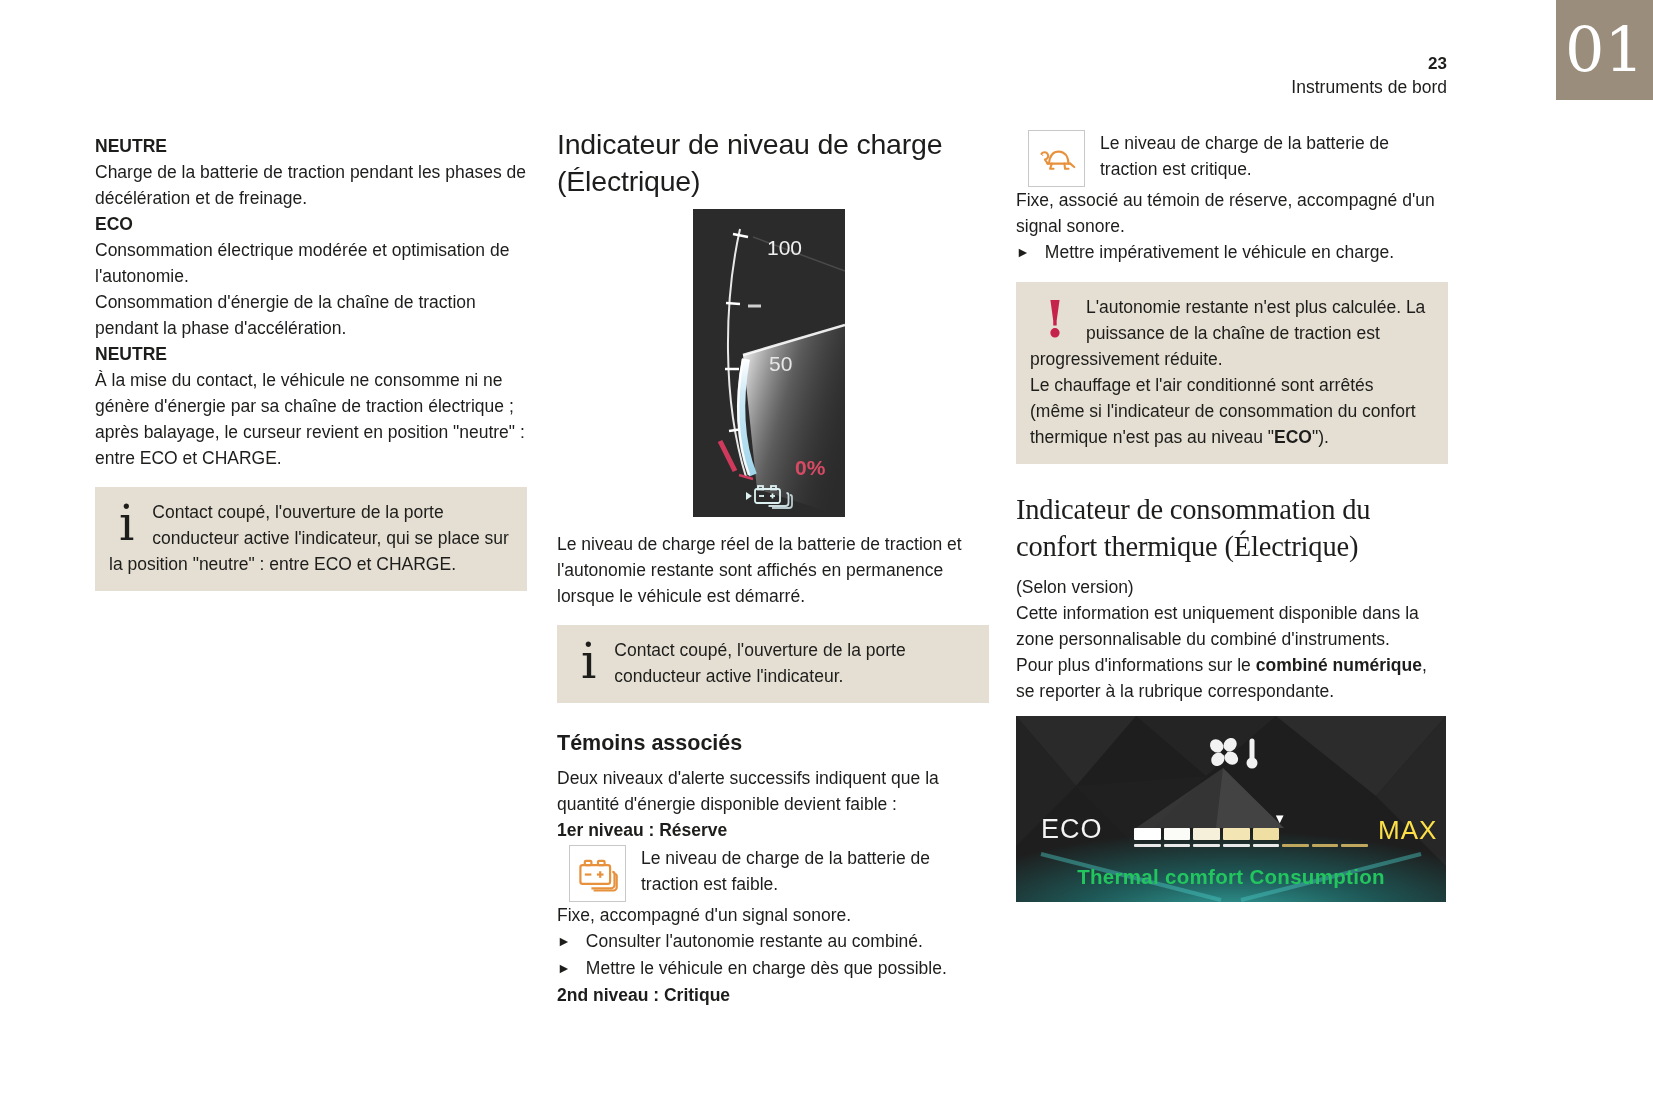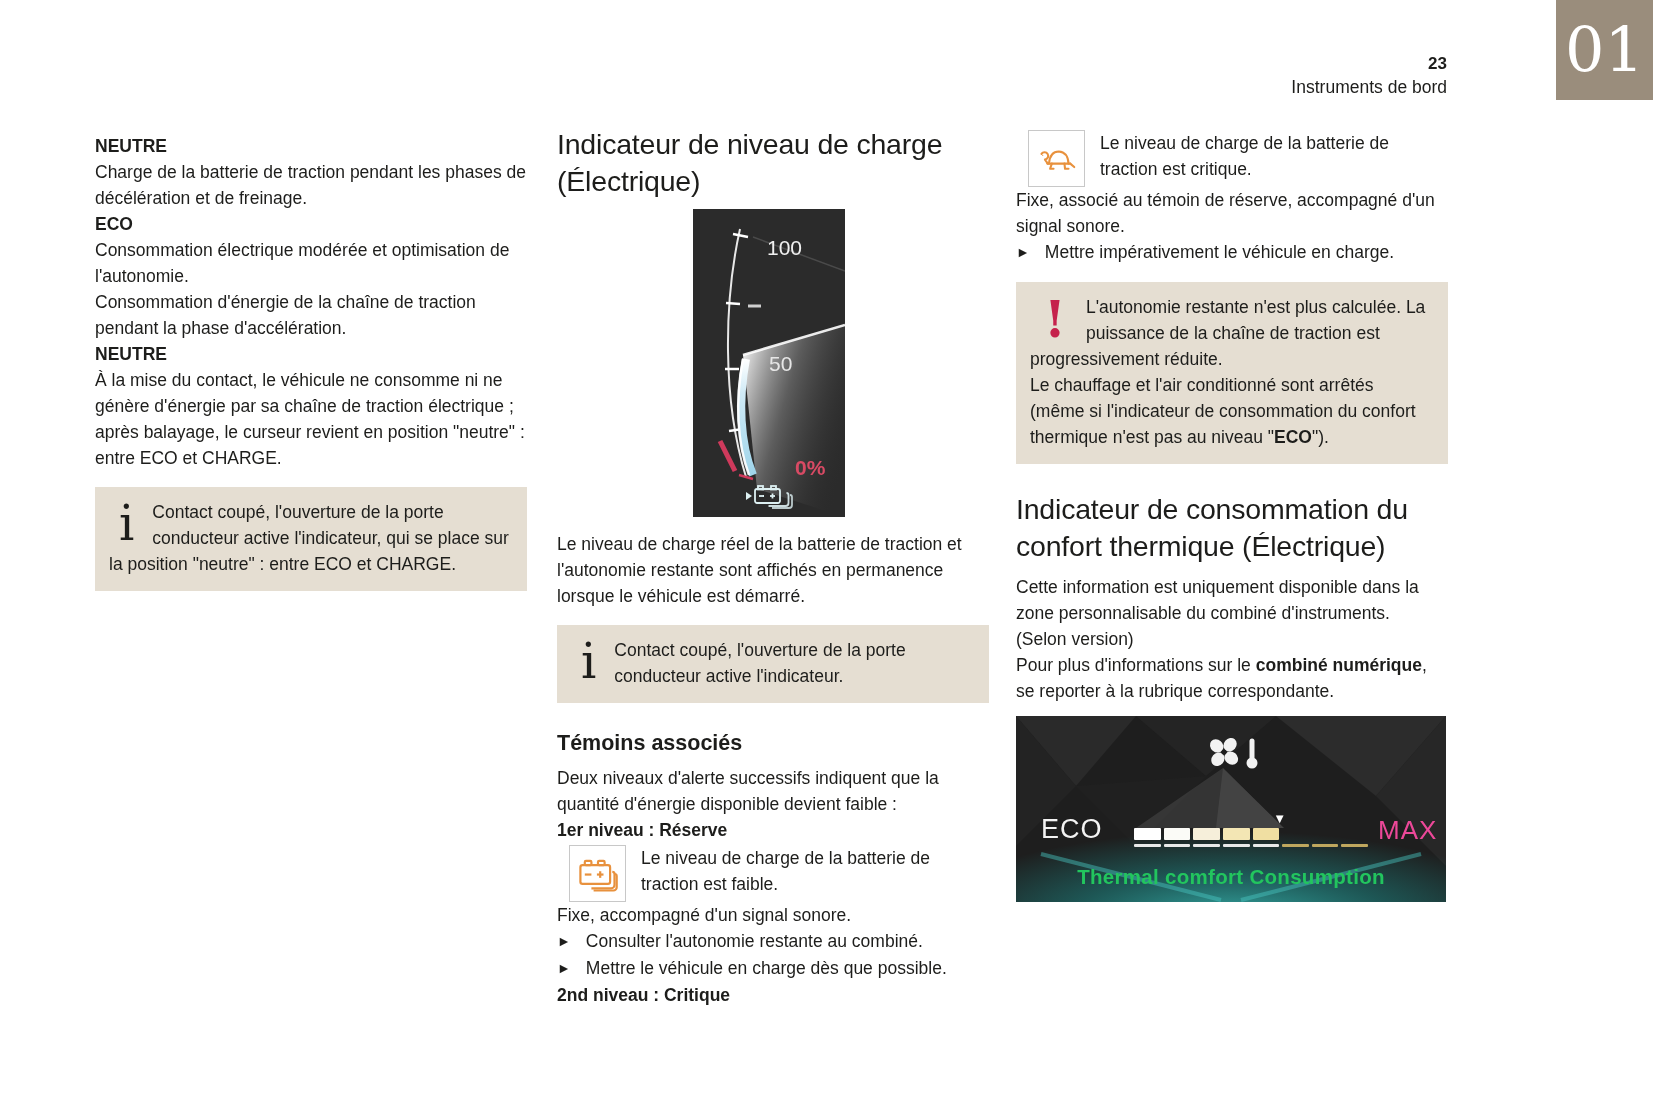--- a/index.html
+++ b/index.html
@@ -31,21 +31,21 @@
   .icon-box{width:57px;height:57px;border:1px solid #c8c8c8;background:#fff;flex:none;
             display:flex;align-items:center;justify-content:center;box-sizing:border-box;}
   .action{display:flex;gap:15px;align-items:baseline;}
   .arrow{font-size:14px;flex:none;transform:translateY(-1px);}
   
   .gauge-fig{margin:7px 0 14px 136px;width:152px;height:308px;display:block;}
   
   .tc-fig{position:relative;width:430px;height:186px;margin-top:12px;overflow:hidden;background:#1e1e1e;}
   .tc-bg{position:absolute;left:0;top:0;}
   .tc-eco{position:absolute;left:25px;top:100px;font-size:27px;color:#f3f3f3;letter-spacing:1px;}
-  .tc-max{position:absolute;left:362px;top:101px;font-size:26px;color:#ec4899;letter-spacing:1px;}
+  .tc-max{position:absolute;left:362px;top:101px;font-size:26px;color:#fde047;letter-spacing:1px;}
   .tc-bar{position:absolute;left:118px;top:112px;width:234px;height:22px;}
   .tc-segments{display:flex;gap:3px;height:100%;}
   .tc-seg{flex:1;display:flex;flex-direction:column;}
   .tc-block{height:12px;border-radius:1px;}
   .tc-under{height:3px;margin-top:4px;border-radius:1px;}
   .tc-marker{position:absolute;top:-16px;transform:translateX(-55%);color:#ffffff;font-size:13px;line-height:13px;}
   .tc-caption{position:absolute;left:0;right:0;top:148px;text-align:center;font-size:20.5px;
               color:#22c55e;font-weight:bold;letter-spacing:0.3px;}
   .tc-fan{position:absolute;left:188px;top:16px;}
   .tc-thermo{position:absolute;left:228px;top:17px;}
@@ -188,23 +188,23 @@
       <span class="arrow">►</span>
       <p>Mettre impérativement le véhicule en charge.</p>
     </div>
 
     <div class="note-box">
       <span class="warn-x">!</span>
       <span>L'autonomie restante n'est plus calculée. La puissance de la chaîne de traction est progressivement réduite.</span><br>
       <span>Le chauffage et l'air conditionné sont arrêtés (même si l'indicateur de consommation du confort thermique n'est pas au niveau "</span><span class="b">ECO</span><span>").</span>
     </div>
 
-    <h1 class="h1" style="margin-top:27px;">Indicateur de consommation du confort thermique (Électrique)</h1>
+    <h1 class="h1" style="margin-top:27px;font-family:Liberation Serif, serif;">Indicateur de consommation du confort thermique (Électrique)</h1>
+    <p>(Selon version)</p>
     <p>Cette information est uniquement disponible dans la zone personnalisable du combiné d'instruments.</p>
-    <p>(Selon version)</p>
     <p><span>Pour plus d'informations sur le </span><span class="b">combiné numérique</span><span>, se reporter à la rubrique correspondante.</span></p>
 
     <div class="tc-fig">
       <svg class="tc-bg" width="430" height="186" viewBox="0 0 430 186">
         <defs>
           <radialGradient id="tealG" cx="0.5" cy="1.15" r="0.95">
             <stop offset="0" stop-color="#3fd6cf" stop-opacity="0.8"></stop>
             <stop offset="0.4" stop-color="#1d8f8c" stop-opacity="0.5"></stop>
             <stop offset="0.75" stop-color="#1d8f8c" stop-opacity="0"></stop>
           </radialGradient>

